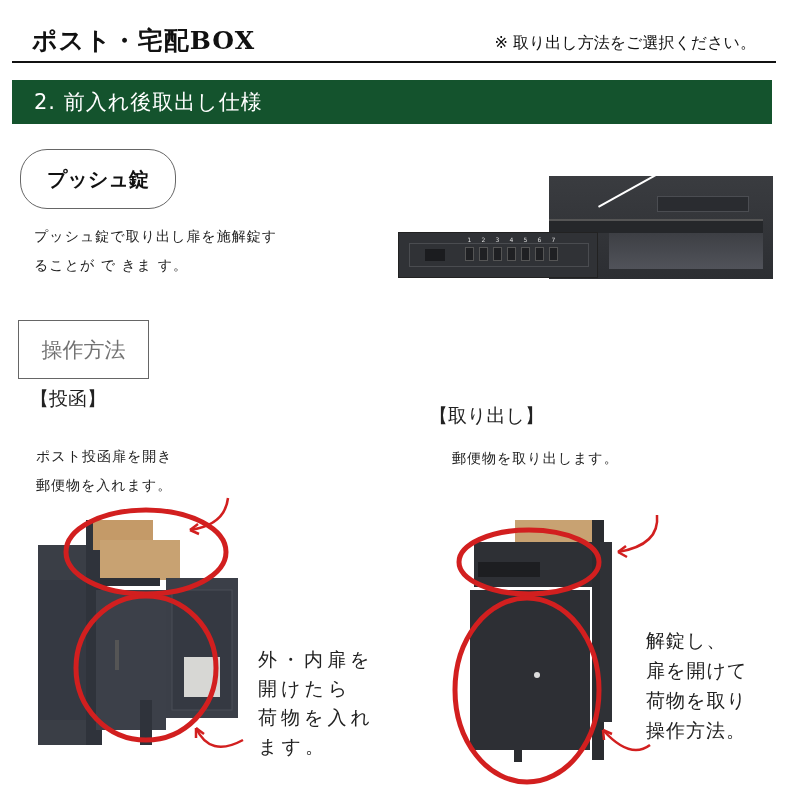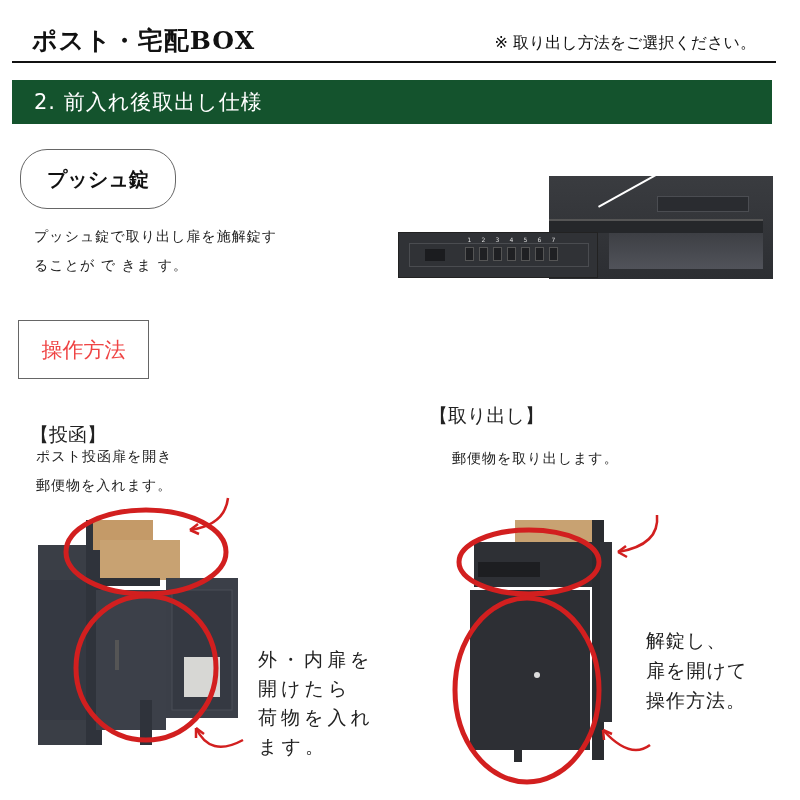--- a/index.html
+++ b/index.html
@@ -15,42 +15,42 @@
 
   .section-bar { left: 12px; top: 80px; width: 760px; height: 44px; background: #14532d; }
   .section-bar span { position: absolute; left: 22px; top: 8px; font-size: 21px; color: #fff; letter-spacing: 1px; }
 
   
   .boxlabel { border: 1.5px solid #666; background: #fff; }
   .boxlabel span { position: absolute; left: 0; right: 0; top: 50%; transform: translateY(-50%); text-align: center; }
   .push-box { left: 20px; top: 149px; width: 156px; height: 60px; border-radius: 27px; }
   .push-box span { font-size: 20px; font-weight: bold; color: #111; }
   .op-box { left: 18px; top: 320px; width: 131px; height: 59px; }
-  .op-box span { font-size: 21px; color: #ef4444; }
+  .op-box span { font-size: 21px; color: #737373; }
 
   .desc { font-size: 14px; line-height: 29px; color: #222; letter-spacing: 1px; }
   .push-desc { left: 34px; top: 222px; }
 
   
   .lock-big { left: 549px; top: 176px; width: 224px; height: 103px; background: linear-gradient(#3a3c40, #2c2e32); }
   .lock-big .keypad { position: absolute; left: 108px; top: 20px; width: 92px; height: 16px; background: #2a2c30; border: 1px solid #4b4d52; }
   .lock-big .slot { position: absolute; left: 0px; top: 43px; width: 214px; height: 14px; background: #25272a; border-top: 2px solid #555; }
   .lock-big .tray { position: absolute; left: 60px; top: 57px; width: 154px; height: 36px; background: linear-gradient(#3d3f44, #51535a); }
   .lock-zoom { left: 398px; top: 232px; width: 200px; height: 46px; background: #303236; border: 1px solid #222; }
   .lock-zoom .plate { position: absolute; left: 10px; top: 10px; width: 180px; height: 24px; border: 1px solid #4a4c50; }
   .lock-zoom .knob { position: absolute; left: 26px; top: 16px; width: 20px; height: 12px; background: #1b1c1f; }
   .lock-zoom .btns { position: absolute; left: 66px; top: 14px; display: flex; gap: 5px; }
   .lock-zoom .btns i { display: block; width: 9px; height: 14px; background: #1f2023; border: 1px solid #555; }
   .lock-zoom .nums { position: absolute; left: 66px; top: 3px; display: flex; gap: 5px; }
   .lock-zoom .nums i { display: block; width: 9px; font-size: 6px; font-style: normal; color: #ddd; text-align: center; }
   .connector { left: 598px; top: 206px; width: 70px; height: 2px; background: #fff; transform-origin: 0 0; transform: rotate(-29deg); }
 
   
   .sub { font-size: 19px; color: #222; }
-  .sub-left { left: 30px; top: 422px; }
+  .sub-left { left: 30px; top: 386px; }
   .sub-right { left: 429px; top: 403px; text-align: center; }
   .left-desc { left: 36px; top: 442px; }
   .right-desc { left: 452px; top: 444px; }
 
   .side-text { font-size: 19px; line-height: 29px; color: #222; letter-spacing: 4px; }
   .side-left { left: 258px; top: 645px; }
   .side-right { left: 646px; top: 625px; letter-spacing: 1px; line-height: 30px; }
 
   svg.overlay { position: absolute; left: 0; top: 0; pointer-events: none; }
 </style>
@@ -165,14 +165,15 @@
 <div class="abs side-text side-left">
   <div>外・内扉を</div>
   <div>開けたら</div>
   <div>荷物を入れ</div>
   <div>ます。</div>
 </div>
 
 <div class="abs side-text side-right">
   <div>解錠し、</div>
   <div>扉を開けて</div>
+  <div>荷物を取り</div>
   <div>操作方法。</div>
 </div>
 
 </body></html>

